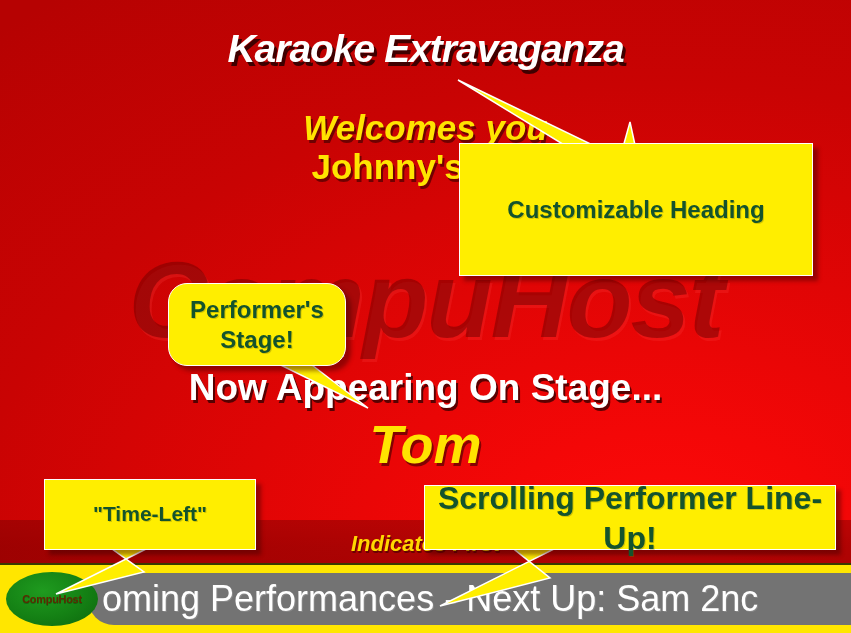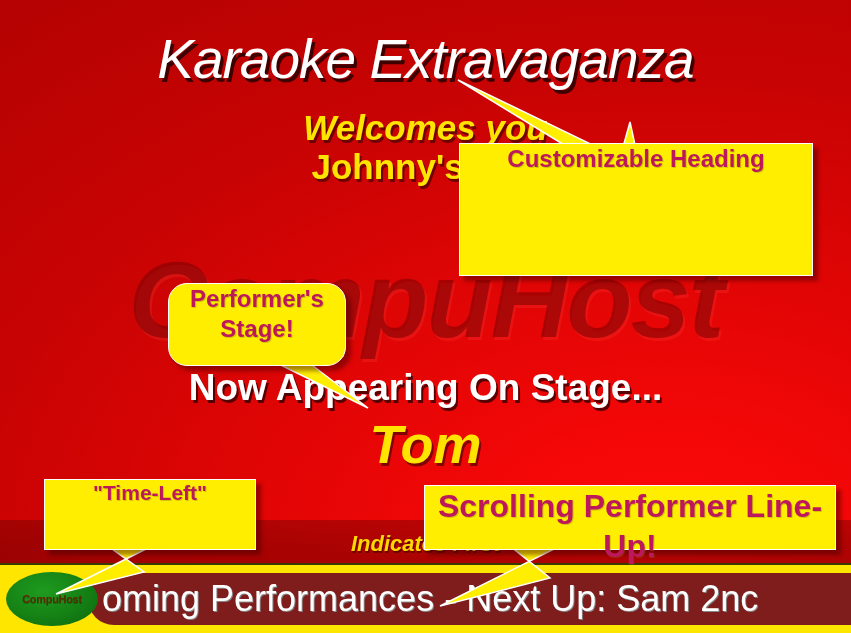--- a/index.html
+++ b/index.html
@@ -28,22 +28,22 @@
     user-select:none;
     line-height:1;
     white-space:nowrap;
   }
 
   
   #main-title{
     position:absolute;
     left:0;right:0;top:27px;
     text-align:center;
-    font-size:55px;
-    font-weight:normal;
+    font-size:39px;
+    font-weight:bold;
     font-style:italic;
     color:#ffffff;
     text-shadow:3px 4px 0 rgba(30,0,0,0.80);
     white-space:nowrap;
     letter-spacing:-1px;
   }
   #sub-title-1{
     position:absolute;
     left:0;right:0;top:108px;
     text-align:center;
@@ -109,21 +109,21 @@
   
   #ticker-wrap{
     position:absolute;
     left:0;right:0;bottom:0;height:68px;
     background:#ffe600;
     border-top:2px solid #3a3a00;
   }
   #ticker-bar{
     position:absolute;
     left:88px;right:0;top:8px;height:52px;
-    background:#7f1d1d;
+    background:#737373;
     border-radius:26px 0 0 26px;
     overflow:hidden;
   }
   #ticker-text{
     position:absolute;
     left:14px;top:50%;
     transform:translateY(-50%);
     font-size:36px;
     color:#ffffff;
     white-space:nowrap;
@@ -146,24 +146,25 @@
     letter-spacing:-0.3px;
     text-shadow:0 1px 0 rgba(0,0,0,0.25);
   }
 
   
   .callout{
     position:absolute;
     background:#ffee00;
     border:1px solid #ffffff;
     box-shadow:5px 5px 4px rgba(60,0,0,0.45);
-    color:#be185d;
+    color:#14532d;
     font-weight:bold;
     text-align:center;
     display:flex;
+    align-items:center;
     justify-content:center;
     z-index:8;
     line-height:1.25;
     text-shadow:1px 1px 0 rgba(130,120,0,0.35);
   }
   .pointer{
     position:absolute;
     z-index:7;
     overflow:visible;
     pointer-events:none;

